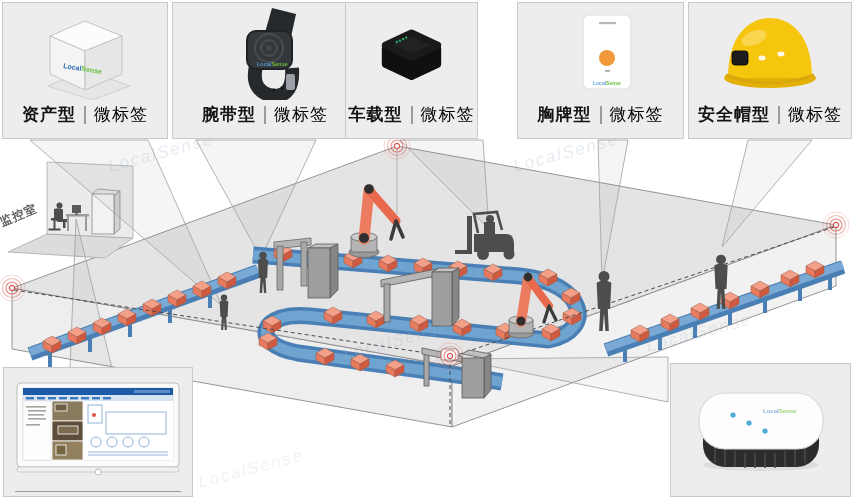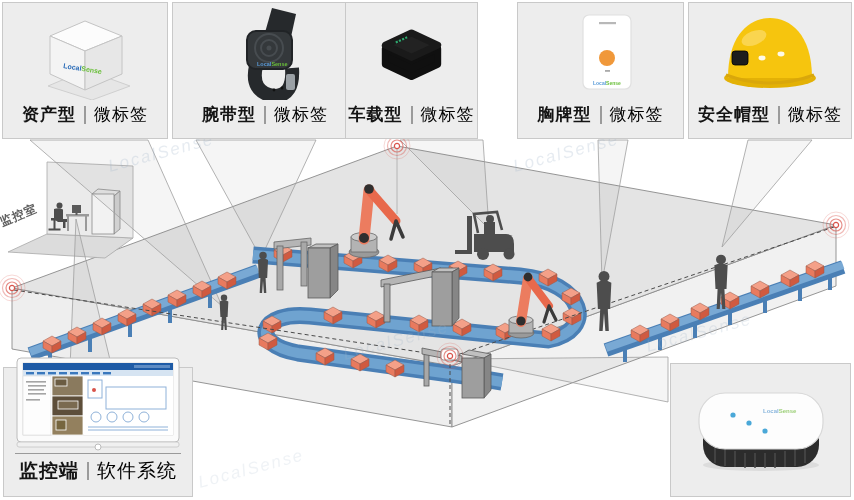--- a/index.html
+++ b/index.html
@@ -392,25 +392,20 @@
             <line x1="84" y1="70" x2="164" y2="70"></line>
               <line x1="84" y1="73" x2="164" y2="73"></line>
           </g>
           <circle cx="90" cy="33" r="2" fill="#d9534a"></circle>
         </g>
         <rect x="13" y="85" width="162" height="5" rx="2" fill="#f0f0f0" stroke="#c4c4c4" stroke-width="0.8"></rect>
         <circle cx="94" cy="90" r="3" fill="#ffffff" stroke="#bbbbbb" stroke-width="1"></circle>
       </svg>
     </div>
     <div class="desk-line"></div>
-    <div class="card-label">
-      <span class="type">监控端</span>
-      <span class="bar"></span>
-      <span class="cat">软件系统</span>
-    </div>
   </div>
 
   <div class="card card-big" id="card-station">
     <div class="device">
       <svg width="179" height="95" viewBox="0 0 179 95">
         <ellipse cx="90" cy="82" rx="58" ry="6" fill="#dcdcdc"></ellipse>
         <rect x="32" y="34" width="116" height="50" rx="22" fill="#2c2c2c"></rect>
         <g stroke="#4a4a4a" stroke-width="1.5">
           <line x1="44" y1="62" x2="44" y2="80"></line>
             <line x1="54" y1="66" x2="54" y2="83"></line>

